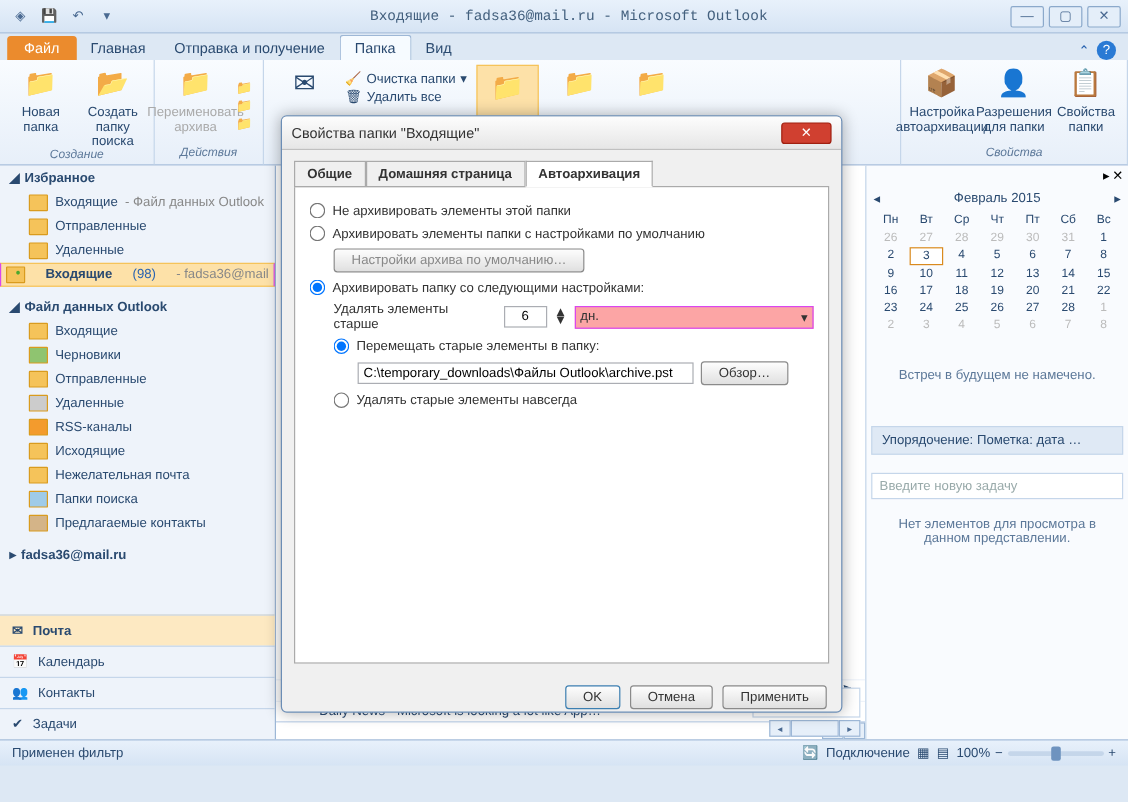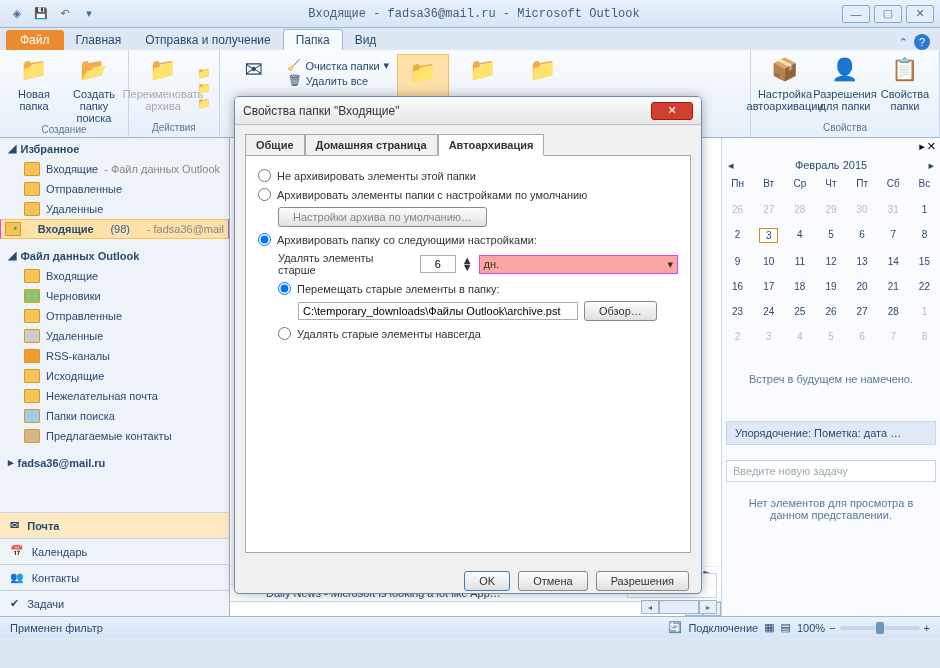--- a/index.html
+++ b/index.html
@@ -11,41 +11,41 @@
 .winbtns { display: flex; gap: 4px; padding-right: 6px; }
 .winbtn { width: 28px; height: 18px; border: 1px solid #8ba9cb; background: #e4eef9; border-radius: 2px; display: flex; align-items: center; justify-content: center; color: #4a6a92; font-size: 11px; }
 .ribbon-tabs { height: 22px; background: #dde8f4; display: flex; align-items: flex-end; padding-left: 6px; }
 .file-tab { background: #eb8b2d; color: #fff; padding: 3px 14px; border-radius: 3px 3px 0 0; font-size: 12px; margin-top: 48px; }
 .rtab { padding: 3px 12px; color: #2a4a70; font-size: 12px; }
 .rtab.active { background: #f6fbff; border: 1px solid #9db7d6; border-bottom: none; border-radius: 3px 3px 0 0; }
 .help-right { margin-left: auto; display: flex; gap: 6px; padding-right: 10px; align-items: center; color: #2a64b0; }
 .ribbon { height: 88px; background: linear-gradient(#f9fcff,#e7eff9); border-bottom: 1px solid #9db7d6; display: flex; }
 .rgroup { border-right: 1px solid #c5d6ea; padding: 4px 8px; display: flex; flex-direction: column; }
 .rgroup .items { flex: 1; display: flex; gap: 8px; }
-.rgroup .lbl { text-align: center; color: #5c7899; font-size: 10px; }
+.rgroup .lbl { text-align: center; color: #5c7899; font-size: 10px; font-style: italic; }
 .rbtn { display: flex; flex-direction: column; align-items: center; gap: 2px; color: #2a4a70; width: 52px; text-align: center; }
 .rbtn .icon { width: 32px; height: 32px; display: flex; align-items: center; justify-content: center; font-size: 22px; }
 .rbtn-sm { display: flex; align-items: center; gap: 4px; color: #2a4a70; padding: 1px 0; }
 .sm-stack { display: flex; flex-direction: column; }
 .content { display: flex; height: 478px; }
 .navpane { width: 230px; background: #eef3fa; border-right: 1px solid #9db7d6; display: flex; flex-direction: column; }
 .navhead { padding: 4px 8px; color: #2a4a70; font-weight: bold; display: flex; align-items: center; gap: 4px; }
 .navitem { padding: 3px 8px 3px 24px; display: flex; align-items: center; gap: 6px; color: #2a4a70; }
 .navitem.sel { background: #fde1a8; border-top: 1px solid #f5c35a; border-bottom: 1px solid #f5c35a; }
 .navitem .fi { width: 16px; height: 14px; background: #f5c35a; border: 1px solid #d99b1e; border-radius: 1px; }
 .navitem .fi.green::after { content:"●"; color:#4ca82e; font-size:7px; position:relative; top:-3px; left:7px;}
 .navitem .muted { color: #888; }
 .nav-spacer { flex: 1; }
 .navmod { padding: 6px 10px; border-top: 1px solid #c5d6ea; display: flex; align-items: center; gap: 8px; color: #2a4a70; font-size: 12px; }
 .navmod.active { background: #fde9c2; font-weight: bold; }
 .midpane { flex: 1; background: #fff; border-right: 1px solid #c5d6ea; position: relative; overflow:hidden;}
 .msgrow { padding: 2px 10px; border-bottom: 1px solid #eef3fa; display: flex; align-items: center; gap: 6px; color: #2a4a70; }
 .rightpane { width: 218px; background: #f9fbfe; display: flex; flex-direction: column; }
 .cal-head { text-align: center; padding: 4px; color: #2a4a70; display:flex; justify-content:space-between; padding:4px 6px;}
-.cal-grid { display: grid; grid-template-columns: repeat(7,1fr); text-align: center; padding: 0 6px; gap:12px;}
+.cal-grid { display: grid; grid-template-columns: repeat(7,1fr); text-align: center; padding: 0 6px; gap:1px;}
 .cal-grid .dh { color: #2a4a70; font-size:10px; padding:2px 0;}
 .cal-grid .d { color: #2a4a70; padding: 1px 0; font-size:10px;}
 .cal-grid .d.out { color: #bbb; }
 .cal-grid .d.today { border: 1px solid #d98a1e; background:#fff; }
 .nomeet { text-align: center; color: #5c7899; padding: 30px 10px; font-size: 11px; }
 .order-hdr { background: #dfe9f5; padding: 5px 8px; color: #2a4a70; margin:6px 4px 12px; border:1px solid #c5d6ea;}
 .task-input { margin: 3px 4px; padding: 4px 6px; color: #9aa; border:1px solid #c5d6ea; background:#fff;}
 .noitems { text-align: center; color: #5c7899; padding: 12px 8px; font-size: 11px; }
 .statusbar { height: 22px; background: linear-gradient(#e8f1fb,#d6e4f4); border-top:1px solid #9db7d6; display:flex; align-items:center; padding:0 10px; color:#2a4a70; gap:14px;}
 .statusbar .r { margin-left:auto; display:flex; gap:6px; align-items:center;}
@@ -430,15 +430,15 @@
       <button class="dlg-btn">Обзор…</button>
     </div>
     <label class="optrow ind">
         <input type="radio" name="m" style="">
         <span>Удалять старые элементы навсегда</span>
       </label>
   </div>
   <div class="dlg-btns">
     <button class="dlg-btn" style="border-color:#3c7fb1;">OK</button>
     <button class="dlg-btn">Отмена</button>
-    <button class="dlg-btn">Разрешения</button>
+    <button class="dlg-btn">Применить</button>
   </div>
 </div>
 
 </body></html>

